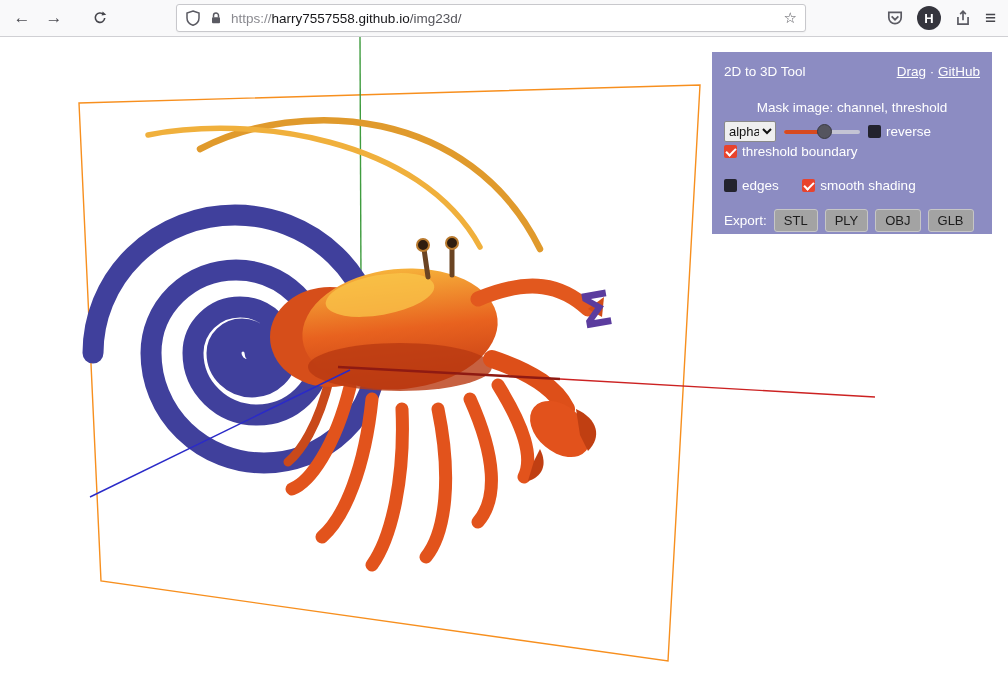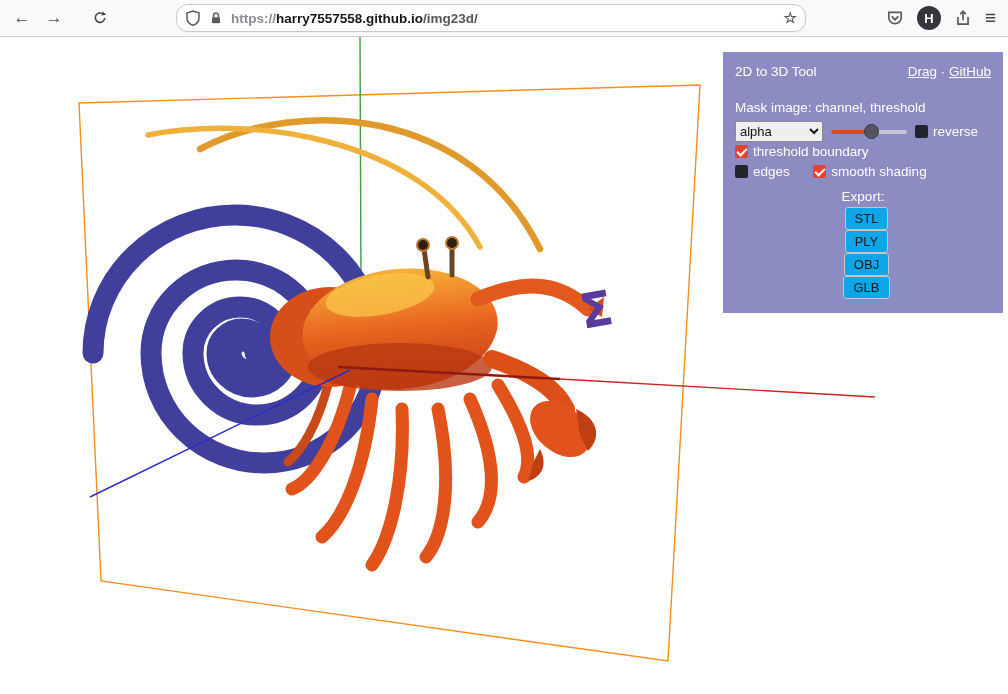--- a/index.html
+++ b/index.html
@@ -17,81 +17,80 @@
     display:flex; align-items:center; padding:0 8px;
   }
   .nav-btn {
     width:28px; height:28px; border-radius:4px; display:flex;
     align-items:center; justify-content:center;
     font-size:17px; color:#4c4c52; cursor:default; user-select:none;
   }
   .nav-btn + .nav-btn { margin-left:4px; }
   .url-bar {
     margin-left:62px; width:630px; height:28px; background:#fff;
-    border:1px solid #c8c8cc; border-radius:12px;
+    border:1px solid #c8c8cc; border-radius:3px;
     display:flex; align-items:center; padding:0 8px; gap:7px;
     box-shadow:0 1px 2px rgba(0,0,0,.04);
-    font-weight:bold;
   }
   .url-text { font-size:13.5px; white-space:nowrap; overflow:hidden; flex:1; }
   .url-prefix { color:#8a8a90; }
   .url-domain { color:#17171a; }
   .url-path  { color:#55555b; }
   .star { font-size:15px; color:#55555b; }
   .right-icons { margin-left:auto; display:flex; align-items:center; gap:13px; padding-right:4px; }
   .avatar {
     width:24px; height:24px; border-radius:50%; background:#35353d; color:#fff;
     display:flex; align-items:center; justify-content:center;
     font-size:13px; font-weight:bold;
   }
   .menu-glyph { font-size:19px; color:#46464c; }
 
   
   .viewer { position:absolute; left:0; top:37px; width:1008px; height:657px; background:#fff; }
 
   
   .panel {
-    position:absolute; top:52px; right:5px; width:280px;
-    background:#8c8cc2; color:#fff; padding:10px 12px 14px;
+    position:absolute; top:52px; right:16px; width:280px;
+    background:#8c8cc2; color:#fff; padding:10px 12px 2px;
     font-size:13.5px; line-height:1.45;
   }
   .panel a { color:#fff; text-decoration:underline; cursor:pointer; }
   .panel-title-row { display:flex; justify-content:space-between; align-items:baseline; }
-  .mask-label { margin-top:16px; }
+  .mask-label { margin-top:16px;text-align:center; }
   .controls-row { margin-top:4px; display:flex; align-items:center; }
   .channel-select {
     font-family:"Liberation Sans", sans-serif; font-size:13px;
-    height:21px; width:88px; border:1px solid #8a8a8a; border-radius:2px;
+    height:21px; width:52px; border:1px solid #8a8a8a; border-radius:2px;
     background:#efefef; color:#111;
   }
   .slider { position:relative; width:76px; height:15px; margin:0 8px 0 8px; flex:0 0 auto; }
   .slider .track { position:absolute; left:0; right:0; top:6px; height:4px; background:#c4c4d4; border-radius:2px; }
   .slider .fill  { position:absolute; left:0; top:6px; height:4px; background:#d84a1f; border-radius:2px; }
   .slider .thumb {
     position:absolute; top:0; width:15px; height:15px; border-radius:50%;
     background:#55555f; border:1px solid #3a3a42; margin-left:-7px;
   }
   .cb {
     display:inline-block; width:13px; height:13px; background:#23232e;
     vertical-align:-2px; margin-right:5px; position:relative; border-radius:2px;
     flex:0 0 auto;
   }
   .cb.checked { background:#e8432d; }
   .cb.checked::after {
     content:""; position:absolute; left:4px; top:1px; width:4px; height:8px;
     border:solid #fff; border-width:0 2px 2px 0; transform:rotate(45deg);
   }
   label.cb-group { cursor:pointer; white-space:nowrap; }
-  .shading-rows { }
+  .shading-rows { margin-top:14px; }
   .row2 { margin-top:3px; }
-  .gap-lg { margin-top:6px;flex-direction:column; }
+  .gap-lg { margin-top:14px; }
   .export-row { display:flex; align-items:center; }
   .export-btn {
     font-family:"Liberation Sans", sans-serif; font-size:13px; color:#1d1d1d;
-    background:#0ea5e9; border:1px solid #c6c6c6; border-radius:3px;
+    background:#a3a3a3; border:1px solid #c6c6c6; border-radius:3px;
     padding:3px 9px; margin-left:7px; cursor:pointer;
   }
   .cb-spacer { display:inline-block; width:16px; }
 </style>
 </head>
 <body>
 
 <div class="chrome">
   <div class="nav-btn">←</div>
   <div class="nav-btn">→</div>

